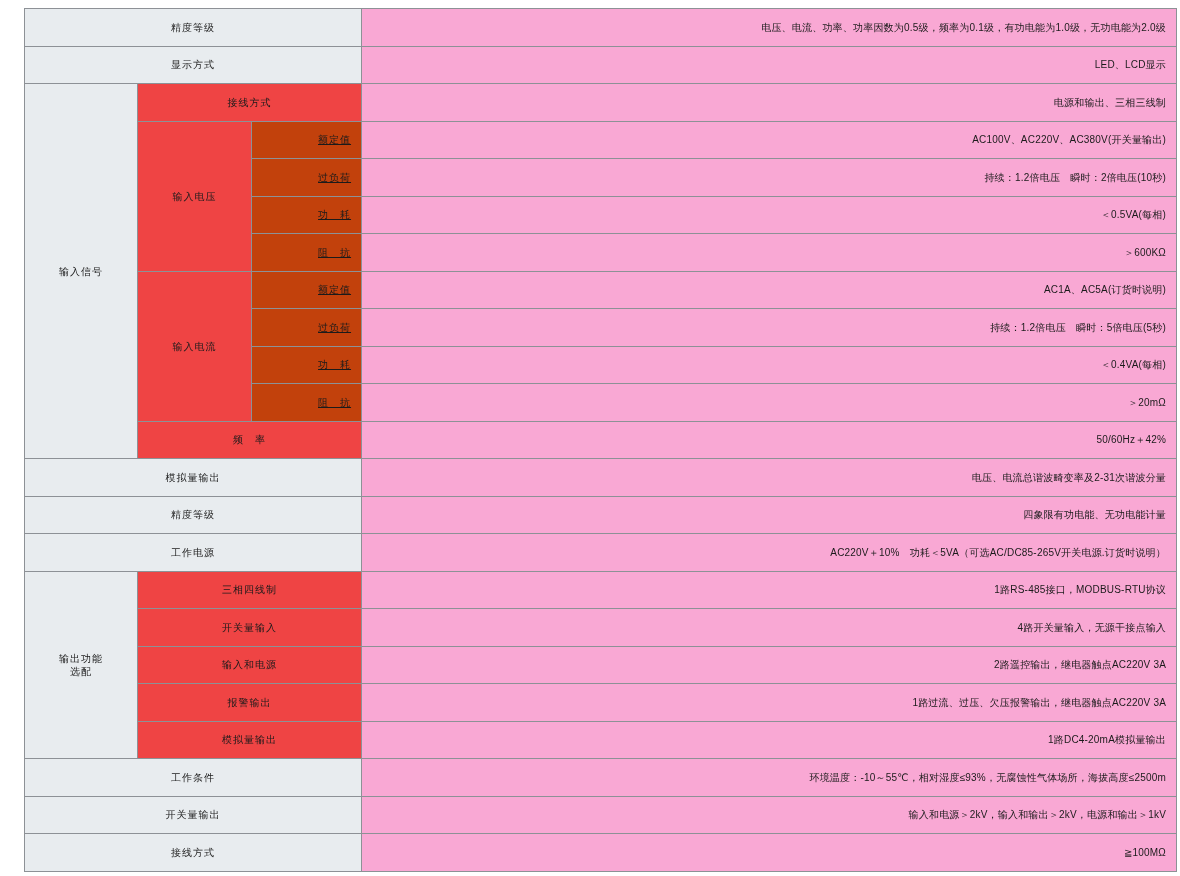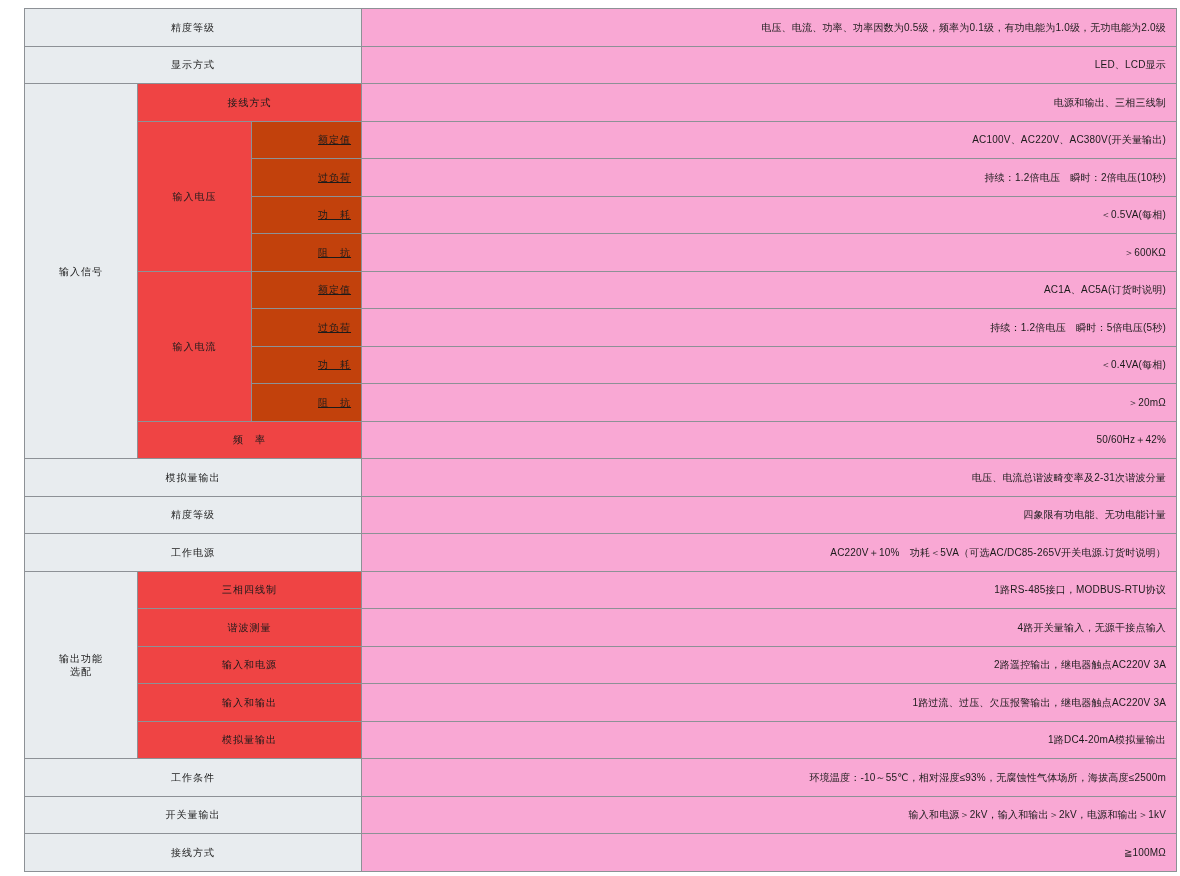--- a/index.html
+++ b/index.html
@@ -154,29 +154,29 @@
 
       <tr>
         <td class="lbl two-line" rowspan="5">
           <div>输出功能</div>
           <div>选配</div>
         </td>
         <td class="lbl-mid" colspan="2">三相四线制</td>
         <td class="val">1路RS-485接口，MODBUS-RTU协议</td>
       </tr>
       <tr>
-        <td class="lbl-mid" colspan="2">谐波测量</td>
+        <td class="lbl-mid" colspan="2">开关量输入</td>
         <td class="val">4路开关量输入，无源干接点输入</td>
       </tr>
       <tr>
         <td class="lbl-mid" colspan="2">输入和电源</td>
         <td class="val">2路遥控输出，继电器触点AC220V 3A</td>
       </tr>
       <tr>
-        <td class="lbl-mid" colspan="2">输入和输出</td>
+        <td class="lbl-mid" colspan="2">报警输出</td>
         <td class="val">1路过流、过压、欠压报警输出，继电器触点AC220V 3A</td>
       </tr>
       <tr>
         <td class="lbl-mid" colspan="2">模拟量输出</td>
         <td class="val">1路DC4-20mA模拟量输出</td>
       </tr>
 
       <tr>
         <td class="lbl" colspan="3">工作条件</td>
         <td class="val">环境温度：-10～55℃，相对湿度≤93%，无腐蚀性气体场所，海拔高度≤2500m</td>

